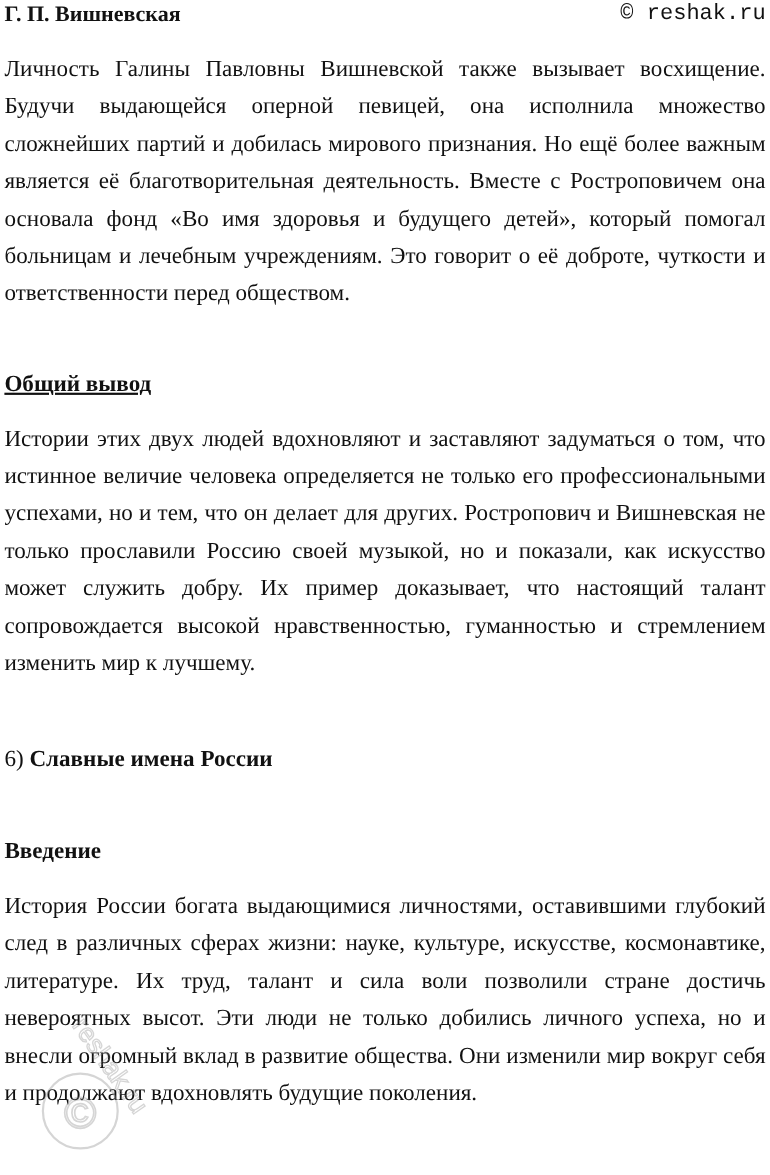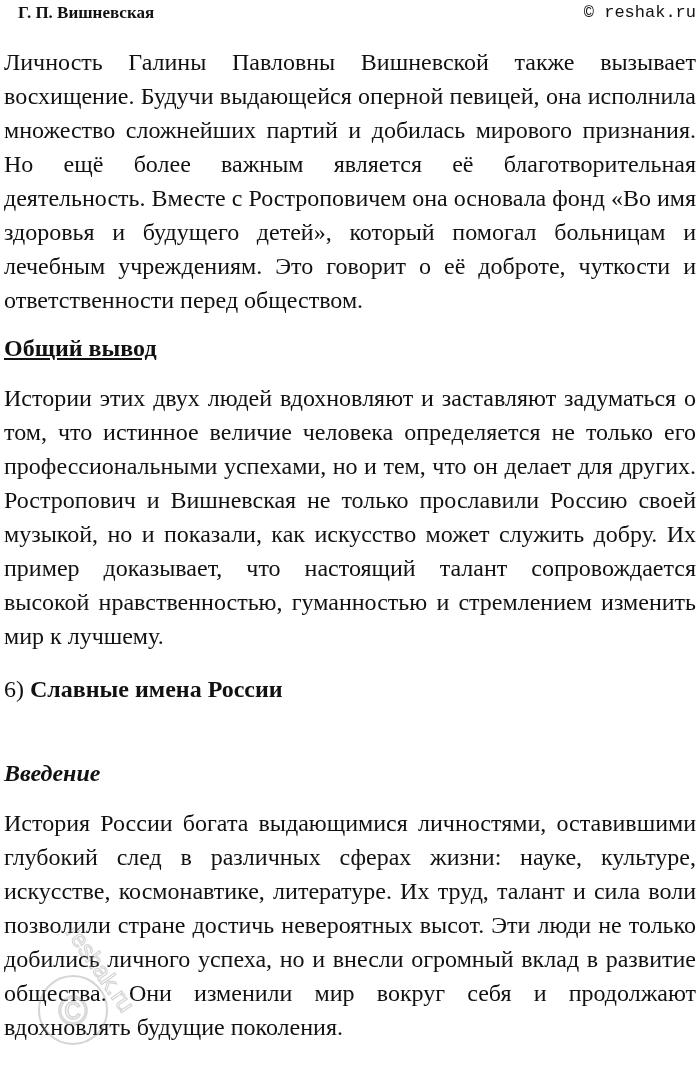--- a/index.html
+++ b/index.html
@@ -2,28 +2,28 @@
 <html><head>
 <meta charset="utf-8">
 <style>
   html, body { margin: 0; padding: 0; background: #ffffff; }
   body {
     width: 700px; height: 1068px; overflow: hidden; position: relative;
     font-family: "Liberation Serif", serif; color: #111111;
   }
   .page { position: absolute; left: 0; top: 0; width: 700px; }
   .header {
-    position: absolute; left: 18px; right: 4px; top: 0; height: 28px;
-    font-size: 17px; line-height: 26px;
+    position: absolute; left: 4px; right: 4px; top: 0; height: 28px;
+    font-size: 20px; line-height: 26px;
   }
   .header .title { position: absolute; left: 0; top: 0; font-weight: bold; }
   .header .copy { position: absolute; right: 0; top: 0; font-family: Liberation Mono, monospace; }
   .block {
     position: absolute; left: 4px; width: 692px;
-    font-size: 24px; line-height: 34px; text-align: justify;
+    font-size: 21px; line-height: 34px; text-align: justify;
     text-align-last: left;
   }
   .heading { font-weight: bold; }
   .watermark {
     position: absolute; left: 18px; top: 905px; width: 130px; height: 150px;
     pointer-events: none; opacity: 0.35;
   }
 </style>
 </head>
 <body>
@@ -37,21 +37,21 @@
   <div class="block" style="top:45px;">Личность Галины Павловны Вишневской также вызывает восхищение. Будучи выдающейся оперной певицей, она исполнила множество сложнейших партий и добилась мирового признания. Но ещё более важным является её благотворительная деятельность. Вместе с Ростроповичем она основала фонд «Во имя здоровья и будущего детей», который помогал больницам и лечебным учреждениям. Это говорит о её доброте, чуткости и ответственности перед обществом.</div>
 
   <div class="block heading" style="top:331px;text-decoration:underline;">Общий вывод</div>
   <div class="block" style="top:381px;">Истории этих двух людей вдохновляют и заставляют задуматься о том, что истинное величие человека определяется не только его профессиональными успехами, но и тем, что он делает для других. Ростропович и Вишневская не только прославили Россию своей музыкой, но и показали, как искусство может служить добру. Их пример доказывает, что настоящий талант сопровождается высокой нравственностью, гуманностью и стремлением изменить мир к лучшему.</div>
 
   <div class="block" style="top:672px;">
     <span>6)</span>
     <span class="heading">Славные имена России</span>
   </div>
 
-  <div class="block heading" style="top:756px;font-style:italic;">Введение</div>
+  <div class="block heading" style="top:756px;">Введение</div>
   <div class="block" style="top:806px;">История России богата выдающимися личностями, оставившими глубокий след в различных сферах жизни: науке, культуре, искусстве, космонавтике, литературе. Их труд, талант и сила воли позволили стране достичь невероятных высот. Эти люди не только добились личного успеха, но и внесли огромный вклад в развитие общества. Они изменили мир вокруг себя и продолжают вдохновлять будущие поколения.</div>
 
   <div class="watermark">
     <svg width="130" height="150" viewBox="0 0 130 150">
       <defs>
         <path id="arc" d="M 20 85 A 45 45 0 0 1 105 60"></path>
       </defs>
       <circle cx="55" cy="105" r="34" fill="none" stroke="#888" stroke-width="2"></circle>
       <text x="55" y="120" text-anchor="middle" font-family="Liberation Sans, sans-serif" font-size="40" fill="none" stroke="#888" stroke-width="1.5">©</text>
       <text font-family="Liberation Sans, sans-serif" font-size="24" fill="none" stroke="#888" stroke-width="1.2" transform="rotate(55 70 60)">

